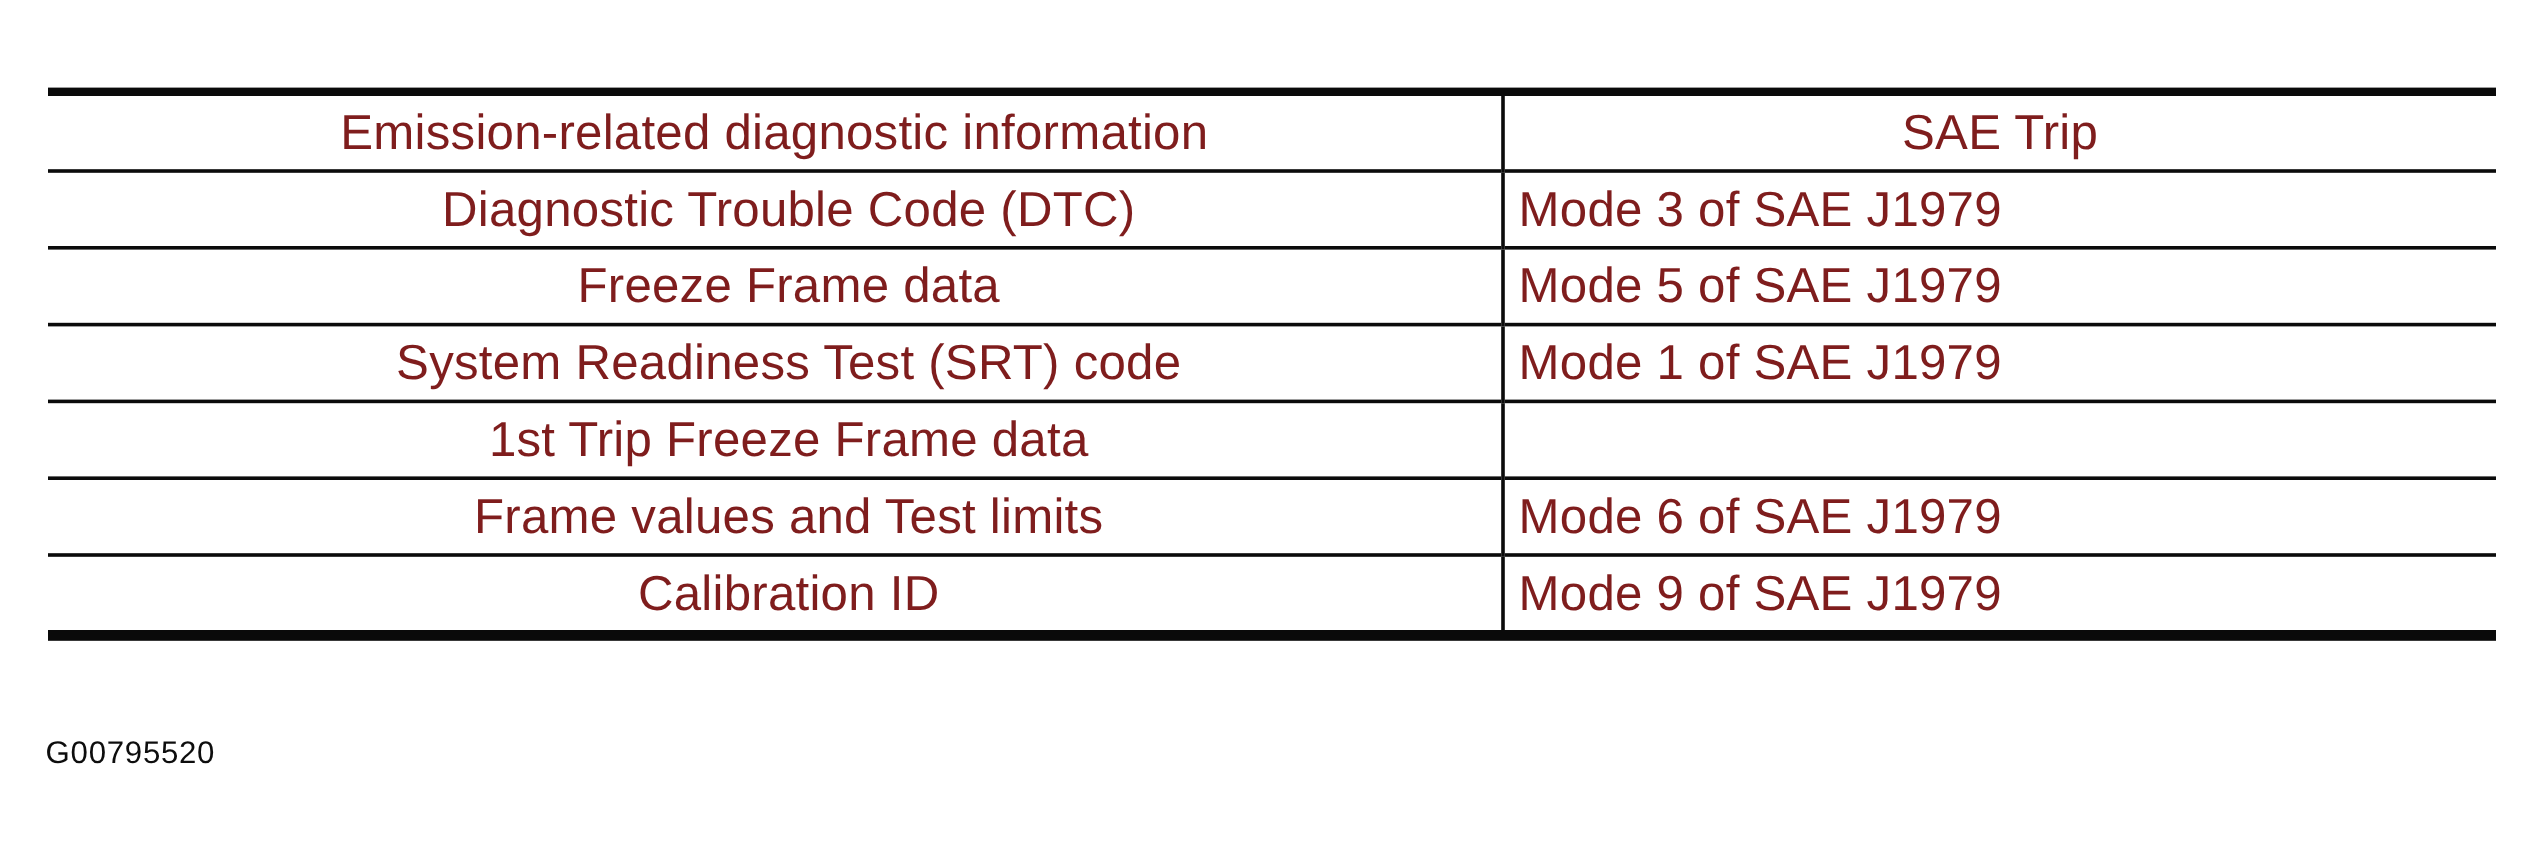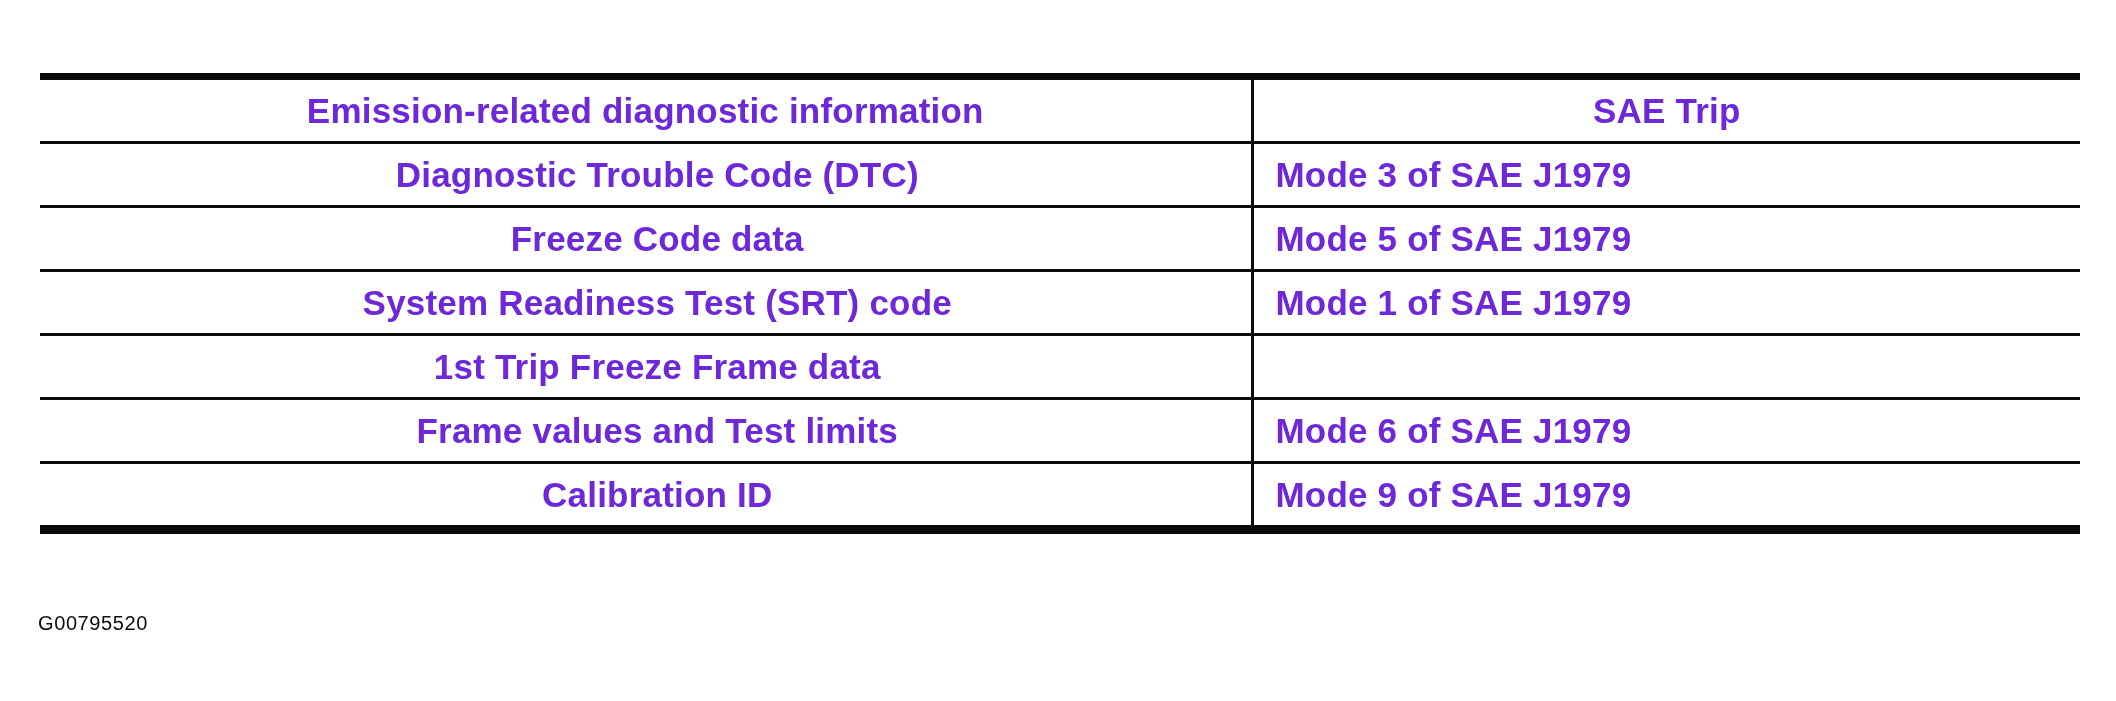--- a/index.html
+++ b/index.html
@@ -30,24 +30,24 @@
   }
   table.diag-table {
     width: 100%;
     border-collapse: collapse;
     table-layout: fixed;
   }
   table.diag-table col.c-info { width: 1212px; }
   table.diag-table th,
   table.diag-table td {
     height: 61px;
-    font-size: 35px;
-    font-weight: 700;
+    font-size: 41px;
+    font-weight: 400;
     letter-spacing: 0.2px;
-    color: #6d28d9;
+    color: #7f1d1d;
     white-space: nowrap;
     overflow: hidden;
     padding: 0;
     vertical-align: middle;
   }
   
   table.diag-table tr + tr th,
   table.diag-table tr + tr td {
     border-top: 3px solid #0b0b0b;
   }
@@ -57,27 +57,27 @@
   }
   table.diag-table th {
     text-align: center;
   }
   table.diag-table td.cell-info {
     text-align: center;
     padding-left: 24px;
   }
   table.diag-table td.cell-mode {
     text-align: left;
-    padding-left: 22px;
+    padding-left: 12px;
   }
   .figure-id {
     position: absolute;
     left: 38px;
     top: 612px;
-    font-size: 20px;
+    font-size: 26px;
     font-weight: 400;
     letter-spacing: 0.6px;
     color: #0d0d0d;
     white-space: nowrap;
   }
 </style>
 </head>
 <body>
 
 <div class="page">
@@ -92,21 +92,21 @@
         <tr>
           <th class="v-div">Emission-related diagnostic information</th>
           <th>SAE Trip</th>
         </tr>
 
       <tr>
             <td class="cell-info v-div">Diagnostic Trouble Code (DTC)</td>
             <td class="cell-mode">Mode 3 of SAE J1979</td>
           </tr>
           <tr>
-            <td class="cell-info v-div">Freeze Code data</td>
+            <td class="cell-info v-div">Freeze Frame data</td>
             <td class="cell-mode">Mode 5 of SAE J1979</td>
           </tr>
           <tr>
             <td class="cell-info v-div">System Readiness Test (SRT) code</td>
             <td class="cell-mode">Mode 1 of SAE J1979</td>
           </tr>
           <tr>
             <td class="cell-info v-div">1st Trip Freeze Frame data</td>
             <td class="cell-mode"></td>
           </tr>

